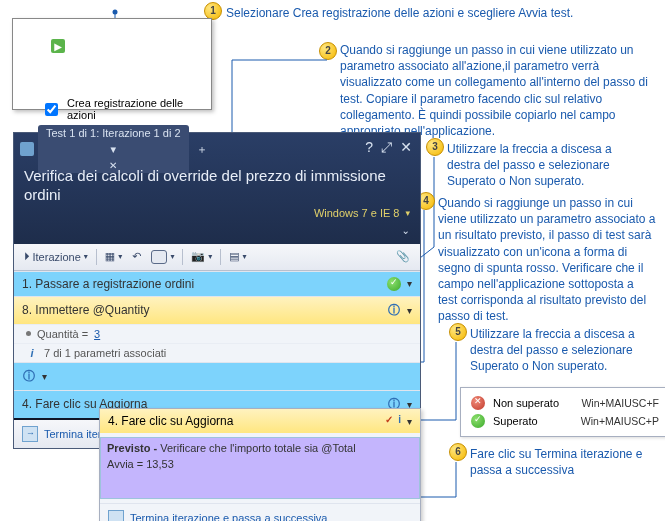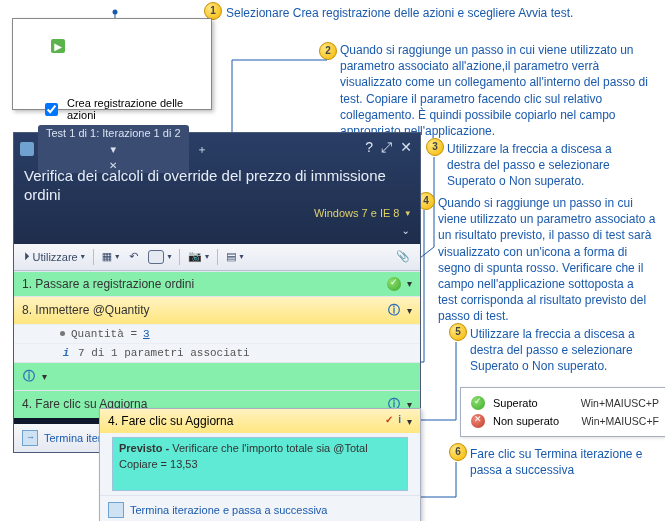--- a/index.html
+++ b/index.html
@@ -138,50 +138,49 @@
     padding: 2px 4px;
     display:inline-flex;
     align-items:center;
     gap:3px;
     color:#394a6a;
     cursor:pointer;
   }
   .tb-btn .caret{ font-size:8px;}
   .tb-sep { width:1px; height:16px; background:#b7bfce; margin:0 2px;}
   .step-list {
-    background: #86efac;
-    border-bottom:6px solid #0f172a;
+    background: #7dd3fc;
+    border-bottom:2px solid #0f172a;
   }
   .step {
     display:flex;
     align-items:center;
     padding: 5px 8px;
     gap:6px;
     border-top:1px solid #e0e5ee;
     font-size:12px;
   }
   .step.active{
     background: linear-gradient(#fff2bf,#ffe680);
   }
   .step .label{ flex:1; color:#333;}
   .status-ico { width:14px; height:14px; display:inline-block; }
   .status-pass { background: radial-gradient(circle at 35% 35%, #8de06e, #3aa82a); border-radius:50%; position:relative;}
   .status-pass::after{content:"✓"; color:#fff; font-size:9px; position:absolute; top:0; left:3px;}
   .status-info { color:#2f6fb5; font-weight:bold; width:14px; text-align:center;}
   .dd { font-size:10px; color:#333; cursor:pointer; }
   .substep {
     background:#f1f4f9;
-    padding: 3px 8px 3px 46px;
+    padding: 3px 8px 3px 12px;
     font-size:11px;
     color:#555;
     display:flex;
     align-items:center;
     gap:6px;
     border-top:1px solid #e9edf4;
-    font-family:Liberation Mono, monospace;
   }
   .substep.j { justify-content:flex-start;}
   .substep .bullet{ width:5px;height:5px; background:#777; border-radius:50%;}
   .substep .info-i{ color:#2f6fb5; font-style:italic; font-weight:bold; width:12px; text-align:center;}
   .linkish{ color:#1a5aad; text-decoration:underline; cursor:pointer;}
   .footer-link {
     display:flex;
     align-items:center;
     gap:6px;
     padding:6px 8px;
@@ -215,23 +214,23 @@
     display:inline-block; width:14px;height:14px;
     position:relative;
   }
   .halfinfo::before{
     content:"✓"; position:absolute; left:-2px; top:0; font-size:10px; color:#c13b1a; font-weight:bold;
   }
   .halfinfo::after{
     content:"i"; position:absolute; right:0; top:0; font-size:10px; font-weight:bold; color:#2f6fb5;
   }
   .detail .expected{
-    margin:4px 12px;
-    padding:4px 6px 8px;
-    background:#5eead4;
+    margin:4px 0;
+    padding:4px 6px 16px;
+    background:#c4b5fd;
     border:1px solid #9dc3dc;
     min-height:40px;
     font-size:11px;
     color:#333;
   }
   .detail .expected b{font-weight:bold;}
   .detail .foot{
     display:flex; align-items:center; gap:6px; padding:6px 8px;
     font-size:11px; color:#1a5aad;
     border-top:1px solid #dfe4ee;
@@ -311,21 +310,21 @@
       <span class="caret">▾</span>
     </div>
     <div class="chev-col">
         <span style="font-size:10px;">⌄</span>
       </div>
   </div>
 
   <div class="runner-toolbar">
     <span class="tb-btn">
       <span>⏵</span>
-      <span>Utilizzare</span>
+      <span>Iterazione</span>
       <span class="caret">▾</span>
     </span>
     <span class="tb-sep"></span>
     <span class="tb-btn">▦<span class="caret">▾</span></span>
     <span class="tb-btn">↶</span>
     <span class="tb-btn">
         <span class="bug"></span>
         <span class="caret">▾</span>
       </span>
     <span class="tb-sep"></span>
@@ -398,40 +397,40 @@
     <span class="lab">4. Fare clic su Aggiorna</span>
     <span class="halfinfo"></span>
     <span class="dd">▾</span>
   </div>
   <div class="expected">
     <div>
       <b>Previsto -</b>
       <span>Verificare che l'importo totale sia @Total</span>
     </div>
     <div style="margin-top:4px;">
-      <span>Copiare =</span>
+      <span>Avvia =</span>
       <span>13,53</span>
     </div>
   </div>
   <div class="foot">
     <span class="ic" style="width:14px;height:14px;background:#cfe2f3;border:1px solid #6fa2cf;display:inline-block;position:relative;"></span>
     <span>Termina iterazione e passa a successiva</span>
   </div>
 </div>
 
 <div class="legend">
+  <div class="lrow">
+    <span class="fail"></span>
+    <span class="lab">Non superato</span>
+    <span class="sc">Win+MAIUSC+F</span>
+  </div>
   <div class="lrow">
     <span class="pass"></span>
     <span class="lab">Superato</span>
     <span class="sc">Win+MAIUSC+P</span>
-  </div>
-  <div class="lrow">
-    <span class="fail"></span>
-    <span class="lab">Non superato</span>
-    <span class="sc">Win+MAIUSC+F</span>
   </div>
 </div>
 
 <span class="callout-num" style="top:443px; left:449px;">6</span>
 <div class="callout-text" style="top:446px; left:470px; width:195px;">Fare clic su Termina iterazione e passa a successiva</div>
 <svg class="leader-svg" style="top:0;left:0" width="470" height="510">
   <path d="M456 462 L456 497 L370 497" stroke="#1a5aad" fill="none" stroke-width="1"></path>
   <circle cx="370" cy="497" r="2.5" fill="#1a5aad"></circle>
 </svg>
 

